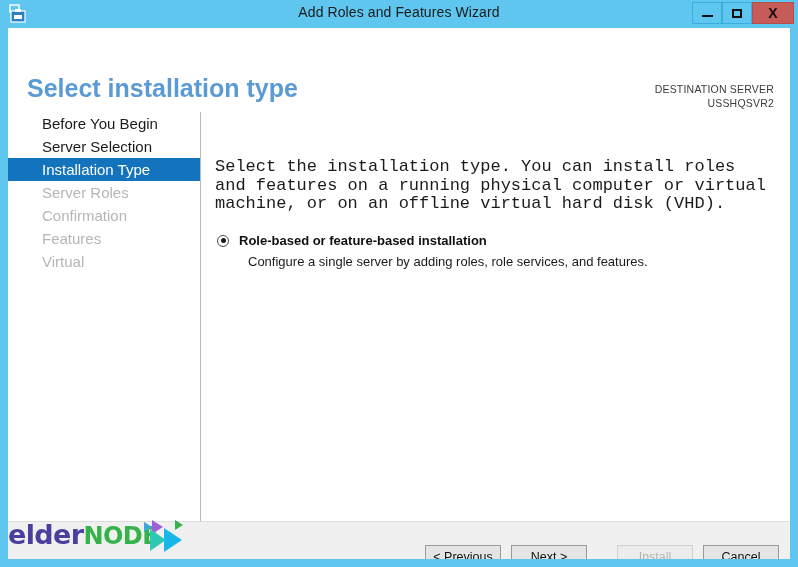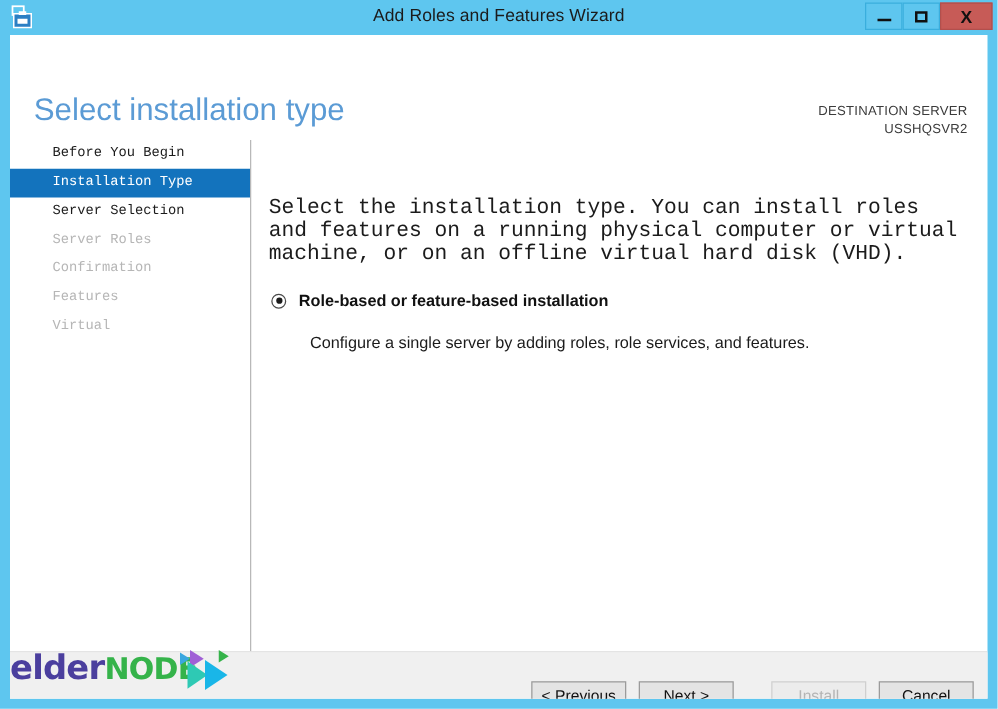--- a/index.html
+++ b/index.html
@@ -96,21 +96,21 @@
     position: absolute;
     left: 0; top: 0;
     width: 782px; height: 70px;
   }
   #page-title {
     position: absolute;
     left: 19px; top: 46px;
     font-size: 25px;
     color: #5b9bd5;
     font-family: "Liberation Sans", sans-serif;
-    font-weight: normal;
+    font-weight: bold;
     line-height: 28px;
     white-space: nowrap;
   }
   #dest-block {
     position: absolute;
     right: 16px; top: 26px;
     text-align: right;
     font-size: 10.5px;
     color: #3b3b3b;
     line-height: 14px;
@@ -125,23 +125,23 @@
     position: absolute;
     left: 0; top: 84px;
     width: 192px;
     height: 408px;
   }
   .nav-item {
     position: relative;
     height: 23px;
     line-height: 23px;
     padding-left: 34px;
-    font-size: 11px;
+    font-size: 15px;
     color: #1b1b1b;
-    font-family: Liberation Mono, monospace;
+    font-family: Liberation Sans, sans-serif;
     white-space: nowrap;
     cursor: default;
   }
   .nav-item.selected {
     background: #1373bd;
     color: #ffffff;
   }
   .nav-item.disabled {
     color: #b6b6b6;
   }
@@ -190,21 +190,21 @@
     background: #1b1b1b;
   }
   .option-title {
     font-size: 13px;
     font-weight: bold;
     color: #111111;
     line-height: 16px;
     font-family: Liberation Sans, sans-serif;
   }
   .option-desc {
-    margin-top: 16px;
+    margin-top: 4px;
     margin-left: 9px;
     font-size: 13px;
     color: #1b1b1b;
     line-height: 18.5px;
     width: 545px;
     font-family: "Liberation Sans", sans-serif;
   }
 
   
   #footer-sep {
@@ -329,22 +329,22 @@
     <div id="page-header">
       <div id="page-title">Select installation type</div>
       <div id="dest-block">
         <div id="dest-label">DESTINATION SERVER</div>
         <div id="dest-value">USSHQSVR2</div>
       </div>
     </div>
 
     <div id="sidebar">
       <div class="nav-item">Before You Begin</div>
+      <div class="nav-item">Server Selection</div>
       <div class="nav-item selected">Installation Type</div>
-      <div class="nav-item">Server Selection</div>
       <div class="nav-item disabled">Server Roles</div>
       <div class="nav-item disabled">Confirmation</div>
       <div class="nav-item disabled">Features</div>
       <div class="nav-item disabled">Virtual</div>
     </div>
     <div id="nav-divider"></div>
 
     <div id="content">
       <div id="intro">Select the installation type. You can install roles and features on a running physical computer or virtual machine, or on an offline virtual hard disk (VHD).</div>
 

